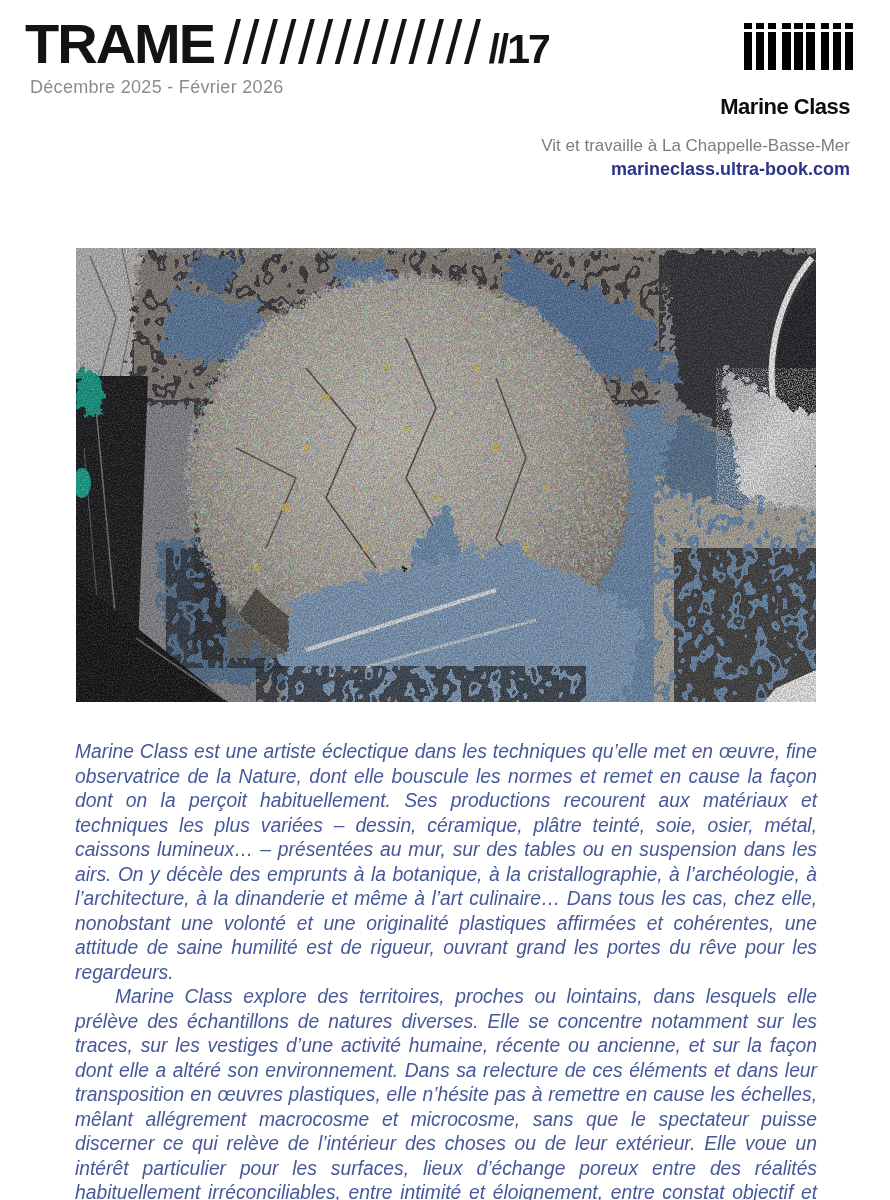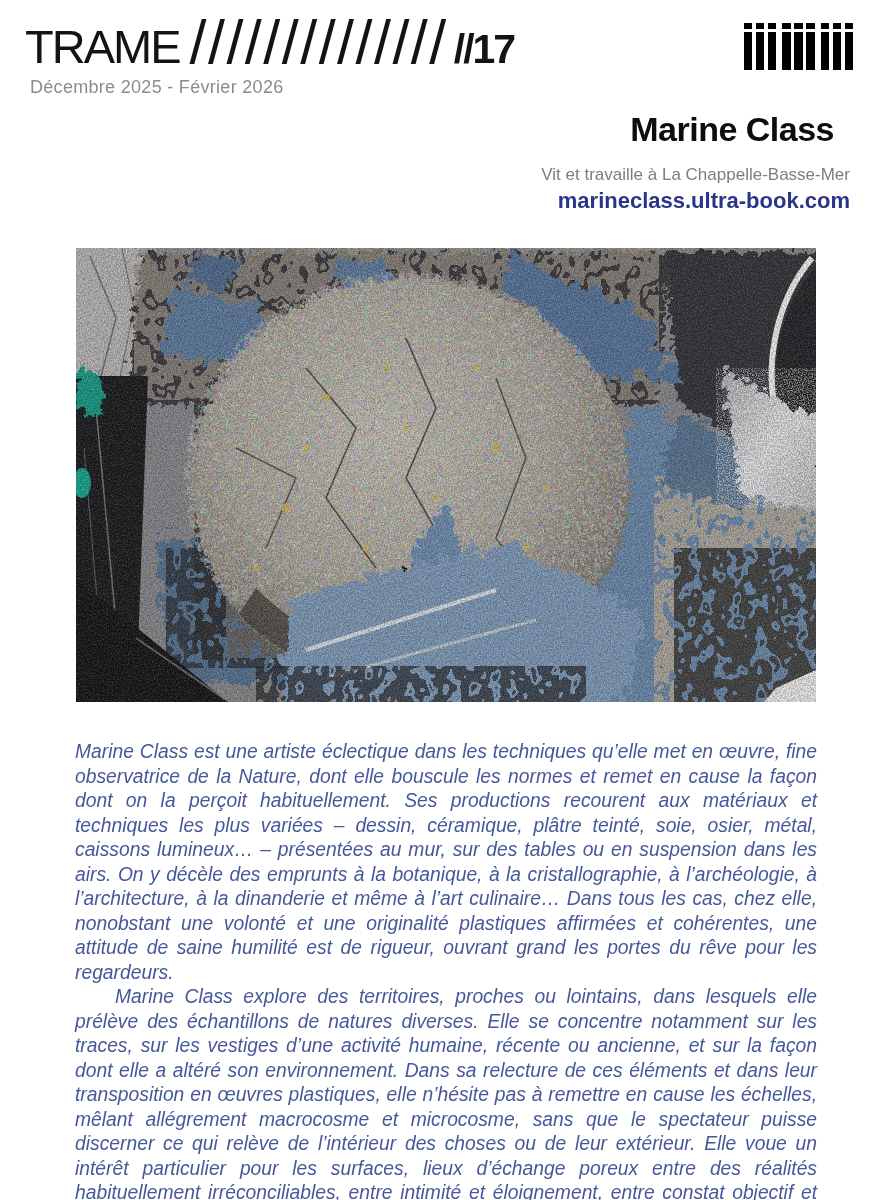--- a/index.html
+++ b/index.html
@@ -1,37 +1,37 @@
 <!DOCTYPE html>
 <html><head>
 <meta charset="utf-8">
 <style>
   html,body{margin:0;padding:0;background:#ffffff;}
   .page{position:relative;width:890px;height:1200px;background:#ffffff;overflow:hidden;
         font-family:"Liberation Sans", sans-serif;}
 
   
   .masthead{position:absolute;left:25px;top:12px;display:flex;align-items:baseline;color:#131313;}
-  .trame{font-size:47px;font-weight:400;letter-spacing:-2px;line-height:1.0;}
+  .trame{font-size:56px;font-weight:700;letter-spacing:-2px;line-height:1.0;}
   .slashes{font-size:61px;font-weight:200;letter-spacing:1.5px;line-height:1.0;margin-left:10px;}
   .issue{font-size:41px;font-weight:700;letter-spacing:-2px;line-height:1.0;margin-left:6px;}
   .date{position:absolute;left:30px;top:77px;font-size:18px;font-weight:300;color:#8c8c8c;letter-spacing:.3px;}
 
   
   .barcode{position:absolute;top:23px;right:37px;display:flex;}
   .bc-group{display:flex;gap:3.5px;}
   .bc-group + .bc-group{margin-left:6px;}
   .bc-bar{width:8.5px;height:47px;
     background:linear-gradient(#000 0 6px,#fff 6px 8.5px,#000 8.5px 100%);}
 
   
   .artist{position:absolute;right:40px;top:94px;text-align:right;}
-  .artist h1{margin:16px;font-size:34px;font-weight:700;letter-spacing:-.5px;color:#0d0d0d;}
+  .artist h1{margin:0;font-size:22px;font-weight:700;letter-spacing:-.5px;color:#0d0d0d;}
   .residence{margin-top:16px;font-size:17px;color:#7d7d7d;}
-  .website{display:block;margin-top:3px;font-size:22px;font-weight:700;color:#2a3488;text-decoration:none;}
+  .website{display:block;margin-top:3px;font-size:18px;font-weight:700;color:#2a3488;text-decoration:none;}
 
   
   .artwork{position:absolute;left:76px;top:248px;width:740px;height:454px;margin:0;}
   .artwork svg{display:block;width:100%;height:100%;}
 
   
   .article{position:absolute;left:75px;top:740px;width:742px;
     font-style:italic;font-size:19.3px;line-height:1.27;color:#46589a;text-align:justify;}
   .article p{margin:0;font-style:italic;}
   .article .indent{text-indent:40px;}

